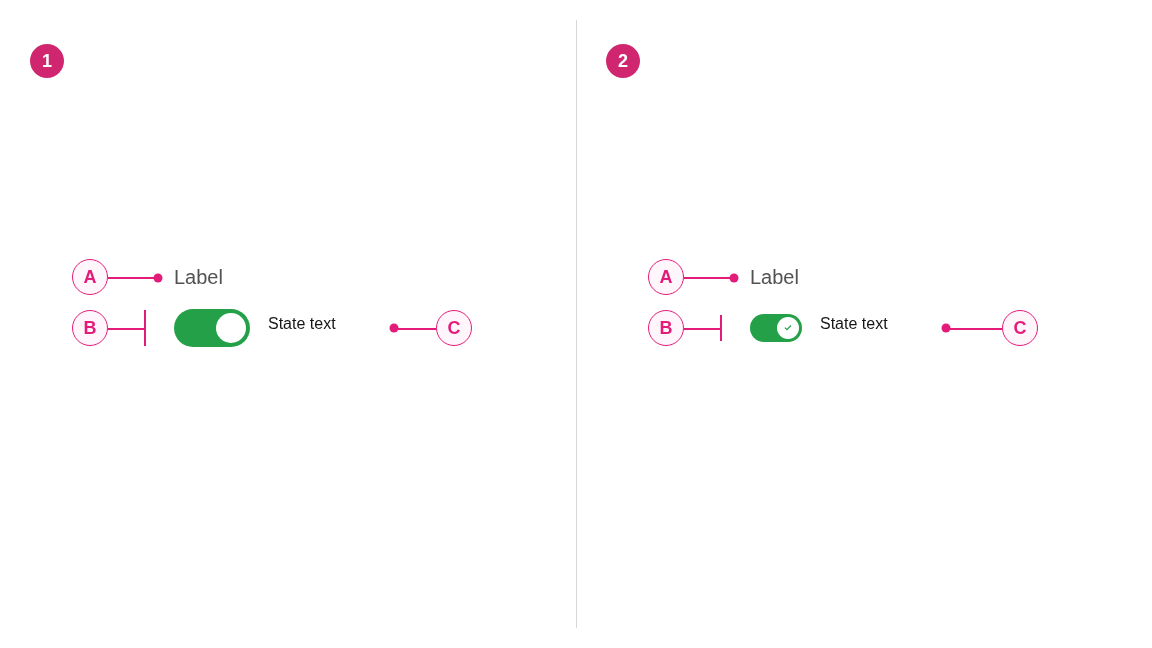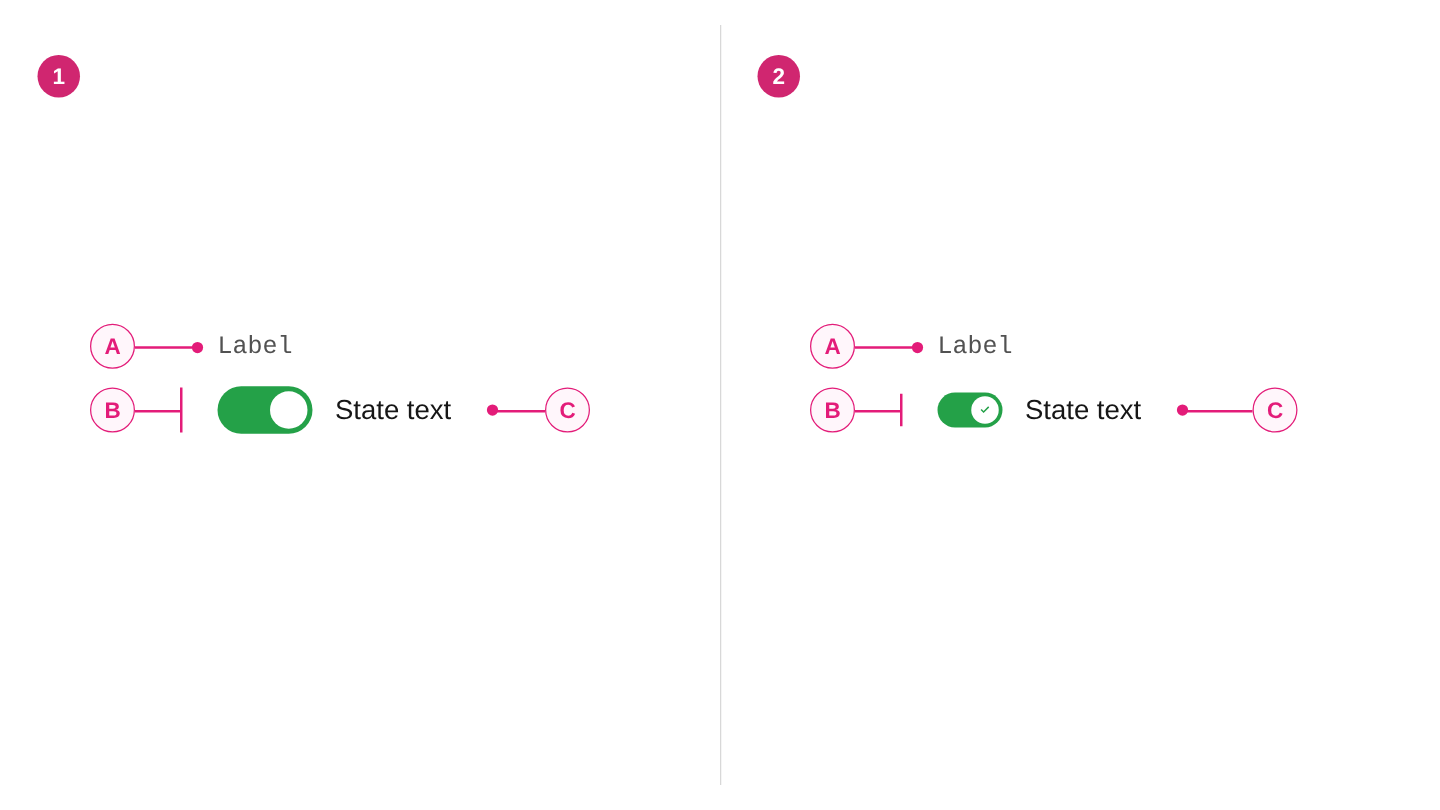--- a/index.html
+++ b/index.html
@@ -5,22 +5,22 @@
     * { box-sizing: border-box; margin: 0; padding: 0; }
     html, body { width: 1152px; height: 648px; background: #fff; font-family: -apple-system, BlinkMacSystemFont, "Segoe UI", Helvetica, Arial, sans-serif; }
     .page { display: flex; width: 100%; height: 100%; position: relative; }
     .half { width: 576px; height: 648px; position: relative; }
     .vsep { position: absolute; left: 576px; top: 20px; bottom: 20px; width: 1px; background: #d8d8d8; }
     .panel-number { position: absolute; top: 44px; left: 30px; width: 34px; height: 34px; border-radius: 50%; background: #d02670; color: #fff; display: flex; align-items: center; justify-content: center; font-weight: 600; font-size: 18px; }
     .anno { position: absolute; width: 36px; height: 36px; border-radius: 50%; background: #fff6fb; border: 1.5px solid #e31c79; display: flex; align-items: center; justify-content: center; font-weight: 600; font-size: 18px; color: #e31c79; }
     .anno-connector { position: absolute; height: 1.5px; background: #e31c79; }
     .anno-dot { position: absolute; width: 9px; height: 9px; border-radius: 50%; background: #e31c79; transform: translate(-50%, -50%); }
     .anno-tick { position: absolute; width: 1.5px; background: #e31c79; }
-    .label-text { position: absolute; color: #525252; font-size: 20px; font-family: Liberation Mono, monospace; }
-    .state-text { position: absolute; color: #161616; font-size: 22px; }
+    .label-text { position: absolute; color: #525252; font-size: 20px; }
+    .state-text { position: absolute; color: #161616; font-size: 16px; }
     
     .toggle-lg { position: absolute; width: 76px; height: 38px; border-radius: 38px; background: #24a148; }
     .toggle-lg .knob { position: absolute; top: 4px; right: 4px; width: 30px; height: 30px; border-radius: 50%; background: #fff; }
     
     .toggle-sm { position: absolute; width: 52px; height: 28px; border-radius: 28px; background: #24a148; }
     .toggle-sm .knob { position: absolute; top: 3px; right: 3px; width: 22px; height: 22px; border-radius: 50%; background: #fff; display: flex; align-items: center; justify-content: center; }
     .toggle-sm .check { width: 12px; height: 12px; display: block; }
   </style>
 </head>
 <body>

